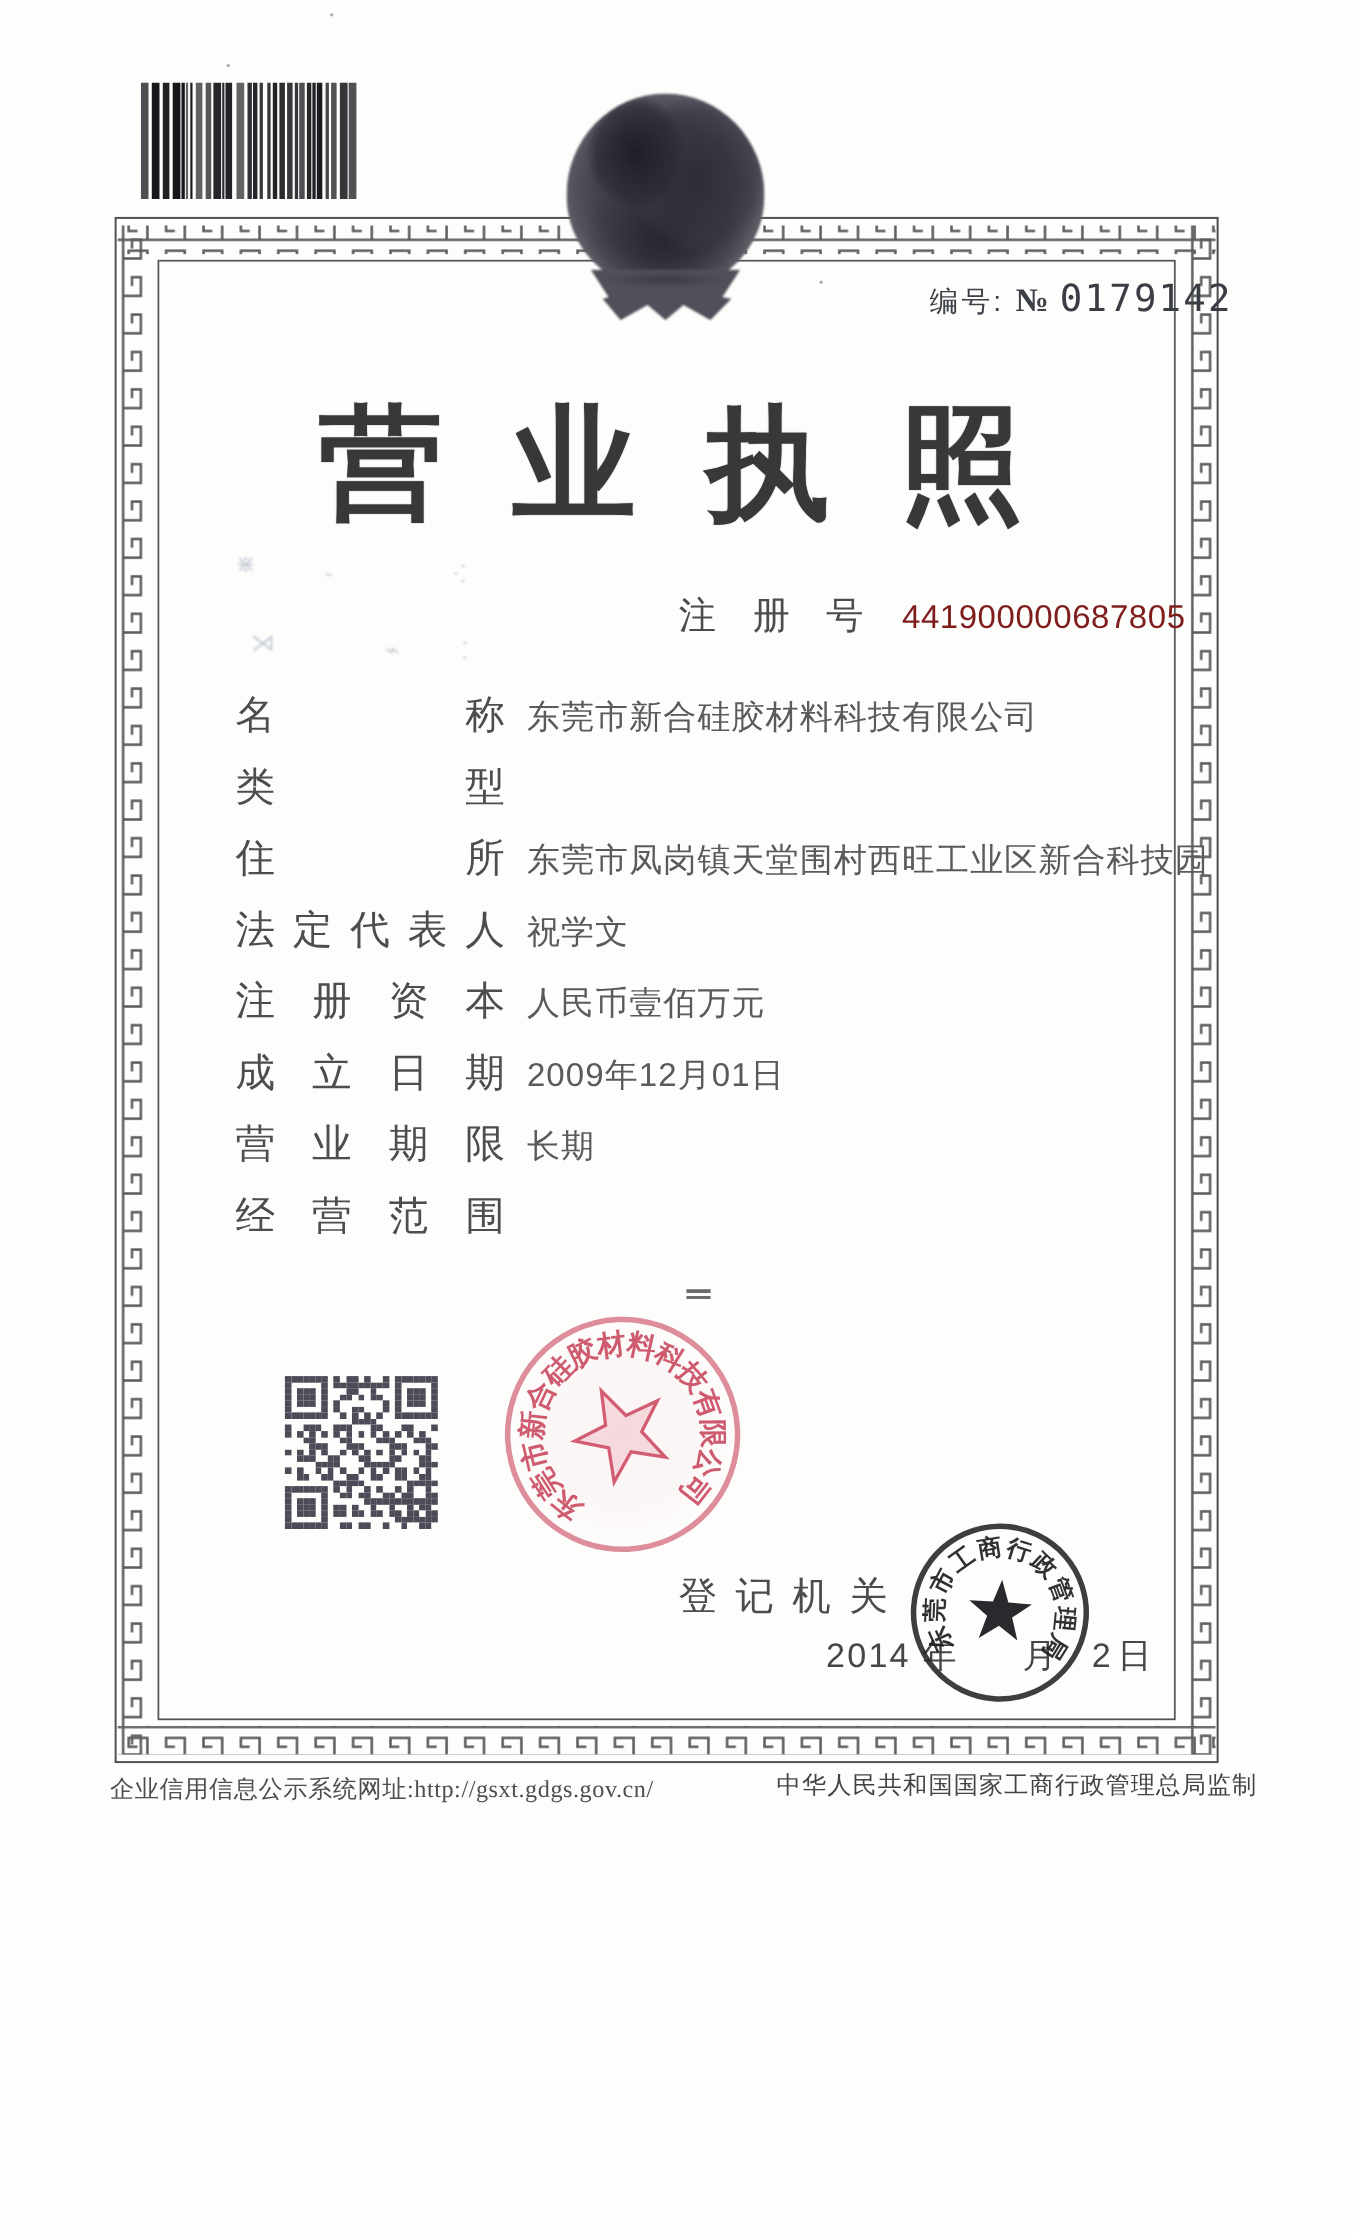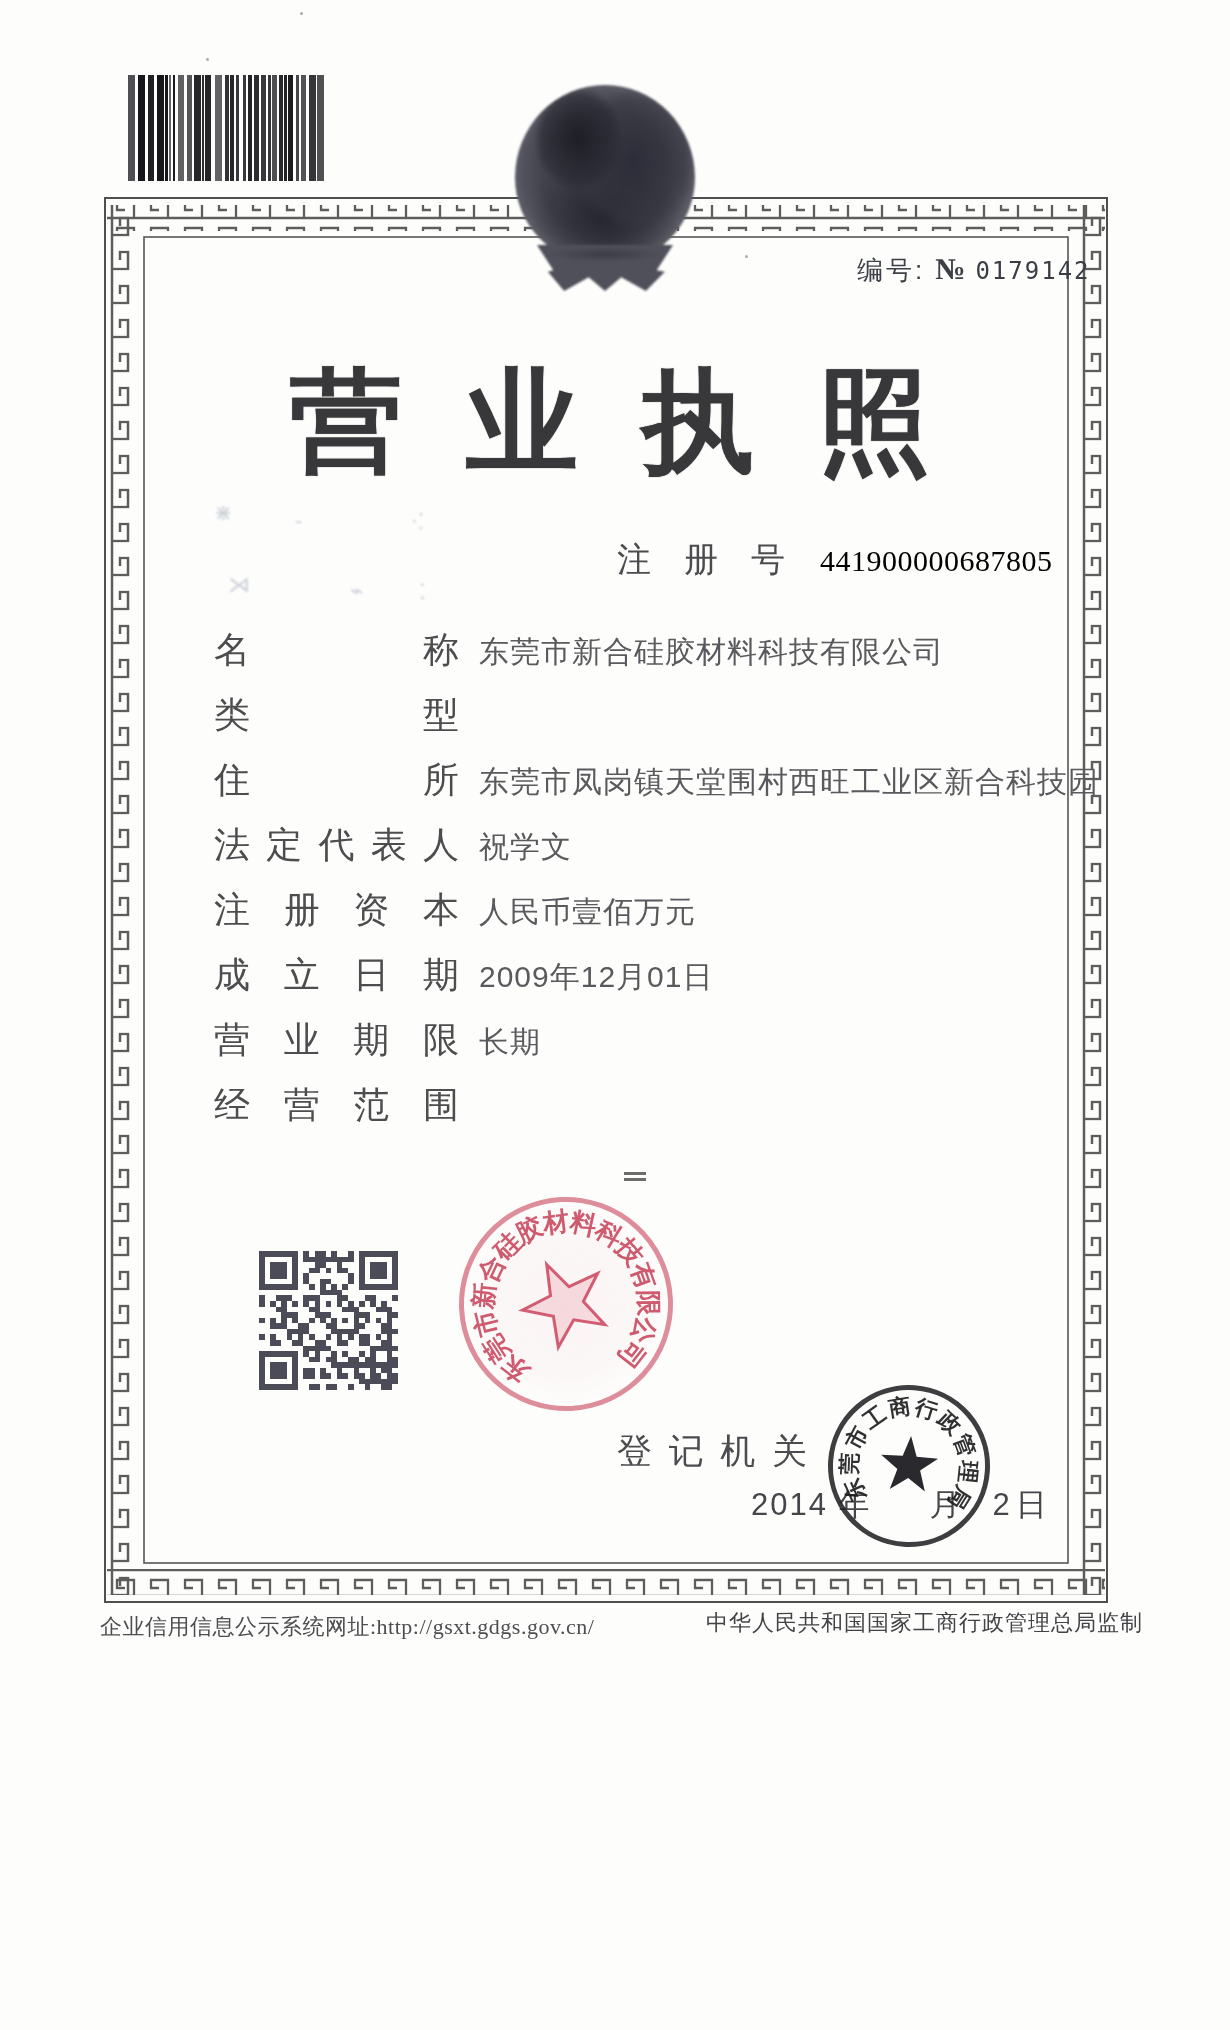--- a/index.html
+++ b/index.html
@@ -22,36 +22,36 @@
      background:
        radial-gradient(60px 70px at 35% 30%,rgba(28,28,36,.95),rgba(40,40,50,.6) 60%,transparent 75%),
        radial-gradient(80px 90px at 66% 42%,rgba(44,44,56,.95),rgba(55,55,66,.55) 65%,transparent 80%),
        radial-gradient(90px 80px at 50% 72%,rgba(34,34,44,.95),transparent 82%),
        radial-gradient(closest-side,#43434d 70%,#52525c 92%,#5d5d66 100%);}
   .emblem .base{position:absolute;left:32px;top:160px;width:136px;height:46px;
      clip-path:polygon(0 0,100% 0,88% 55%,94% 58%,80% 100%,62% 70%,50% 100%,38% 70%,20% 100%,8% 58%,12% 55%);
      background:radial-gradient(closest-side at 50% 20%,#3c3c46,#50505a 85%);}
 
   
-  .serial{left:845px;top:252px;display:flex;align-items:baseline;gap:10px;z-index:4;color:#3d4147;margin-left:12px;}
+  .serial{left:845px;top:252px;display:flex;align-items:baseline;gap:10px;z-index:4;color:#3d4147;}
   .serial .lab{font-size:26px;letter-spacing:3px;}
   .serial .no{font-family:"Liberation Serif",serif;font-weight:bold;font-size:30px;}
-  .serial .num{font-family:"DejaVu Sans Mono",monospace;font-size:24px;letter-spacing:2px;color:#3a3e44;}
+  .serial .num{font-family:"DejaVu Sans Mono",monospace;font-size:34px;letter-spacing:2px;color:#3a3e44;}
 
   
   .title{left:290px;top:347px;width:640px;display:flex;justify-content:space-between;
          font-size:112px;font-weight:900;color:#38383b;z-index:4;
          text-shadow:0 0 1px #444;filter:blur(.3px);}
 
   
   .regline{left:617px;top:537px;display:flex;align-items:baseline;z-index:4;}
   .regline .spread{width:168px;display:flex;justify-content:space-between;
         font-size:34px;color:#4c4c50;}
-  .regline .val{margin-left:35px;font-family:Liberation Serif, serif;font-size:30px;
-        letter-spacing:.5px;color:#000000;}
+  .regline .val{margin-left:35px;font-family:Liberation Sans, sans-serif;font-size:30px;
+        letter-spacing:.5px;color:#7f1d1d;}
 
   
   .fields{left:214px;top:616px;width:885px;z-index:4;}
   .row{display:flex;align-items:baseline;height:65px;}
   .row.scope-row{height:auto;align-items:flex-start;}
   .row .lab{width:245px;display:flex;justify-content:space-between;flex:none;
             font-size:36px;font-weight:500;color:#4d4d50;padding-top:10px;}
   .row .val{margin-left:20px;font-size:30px;color:#5a5a5e;letter-spacing:1px;white-space:nowrap;}
   .row .val.para{white-space:normal;font-size:21.5px;line-height:29.5px;width:612px;
                  letter-spacing:.5px;color:#525256;margin-top:4px;}

